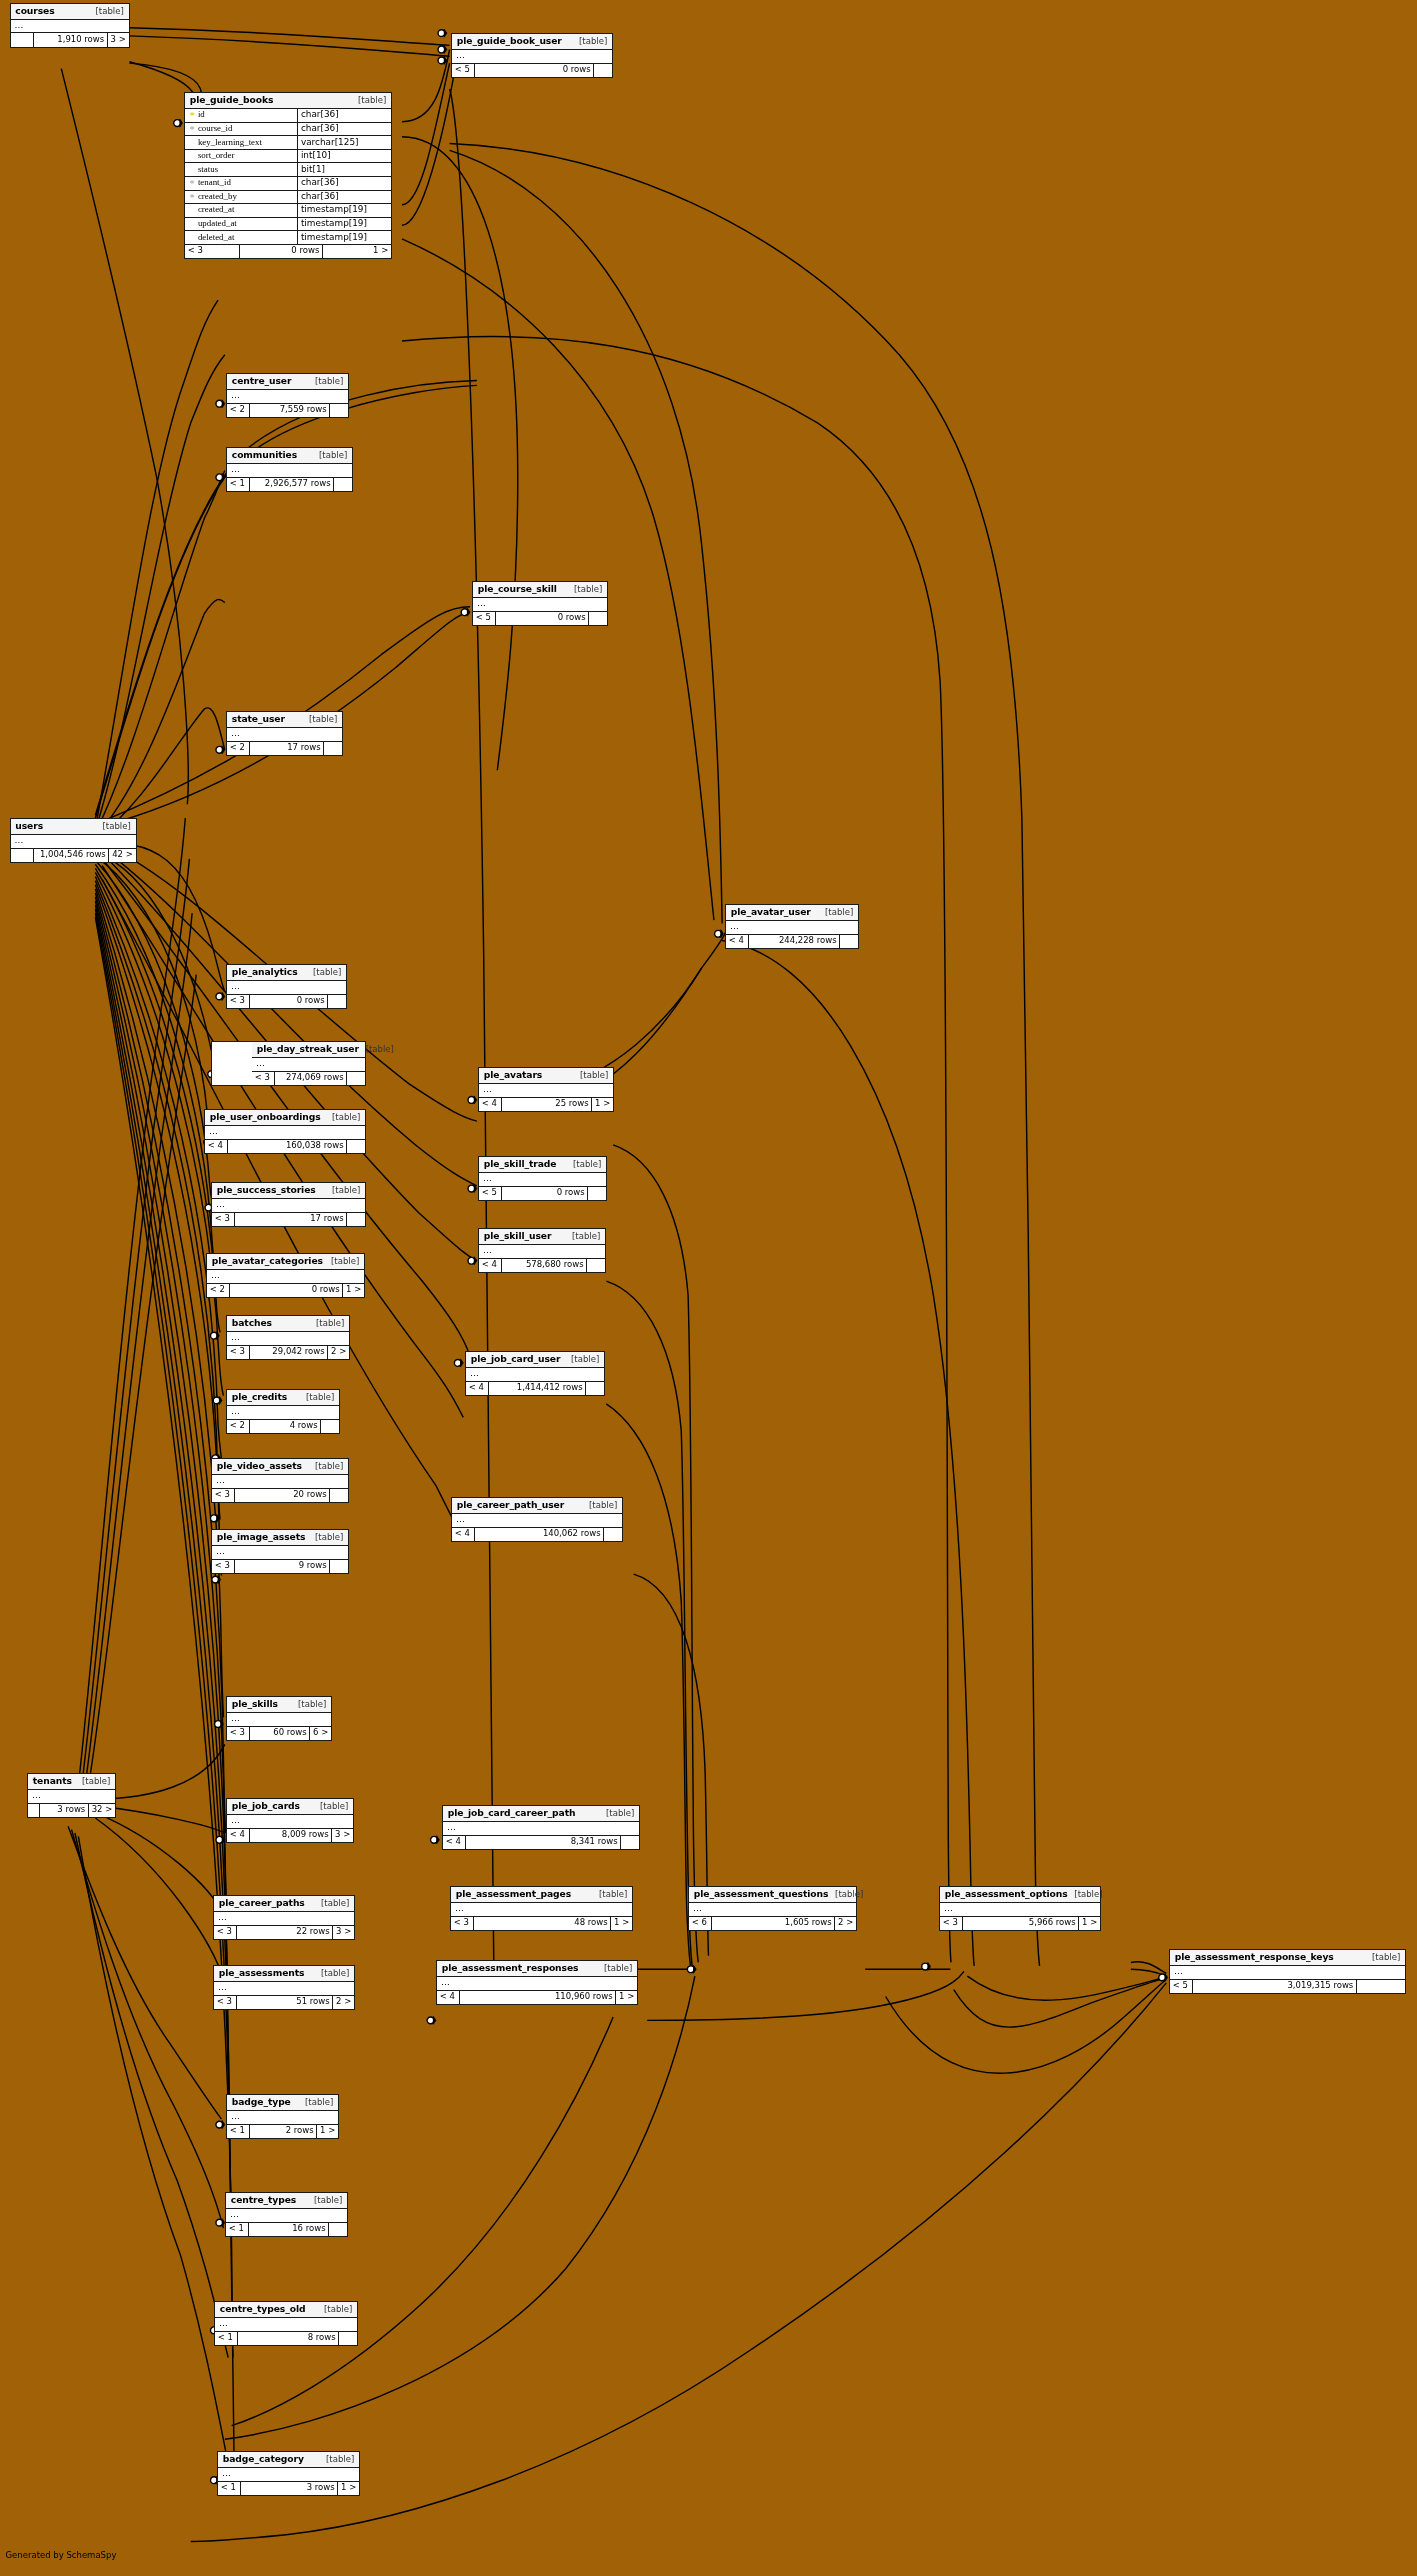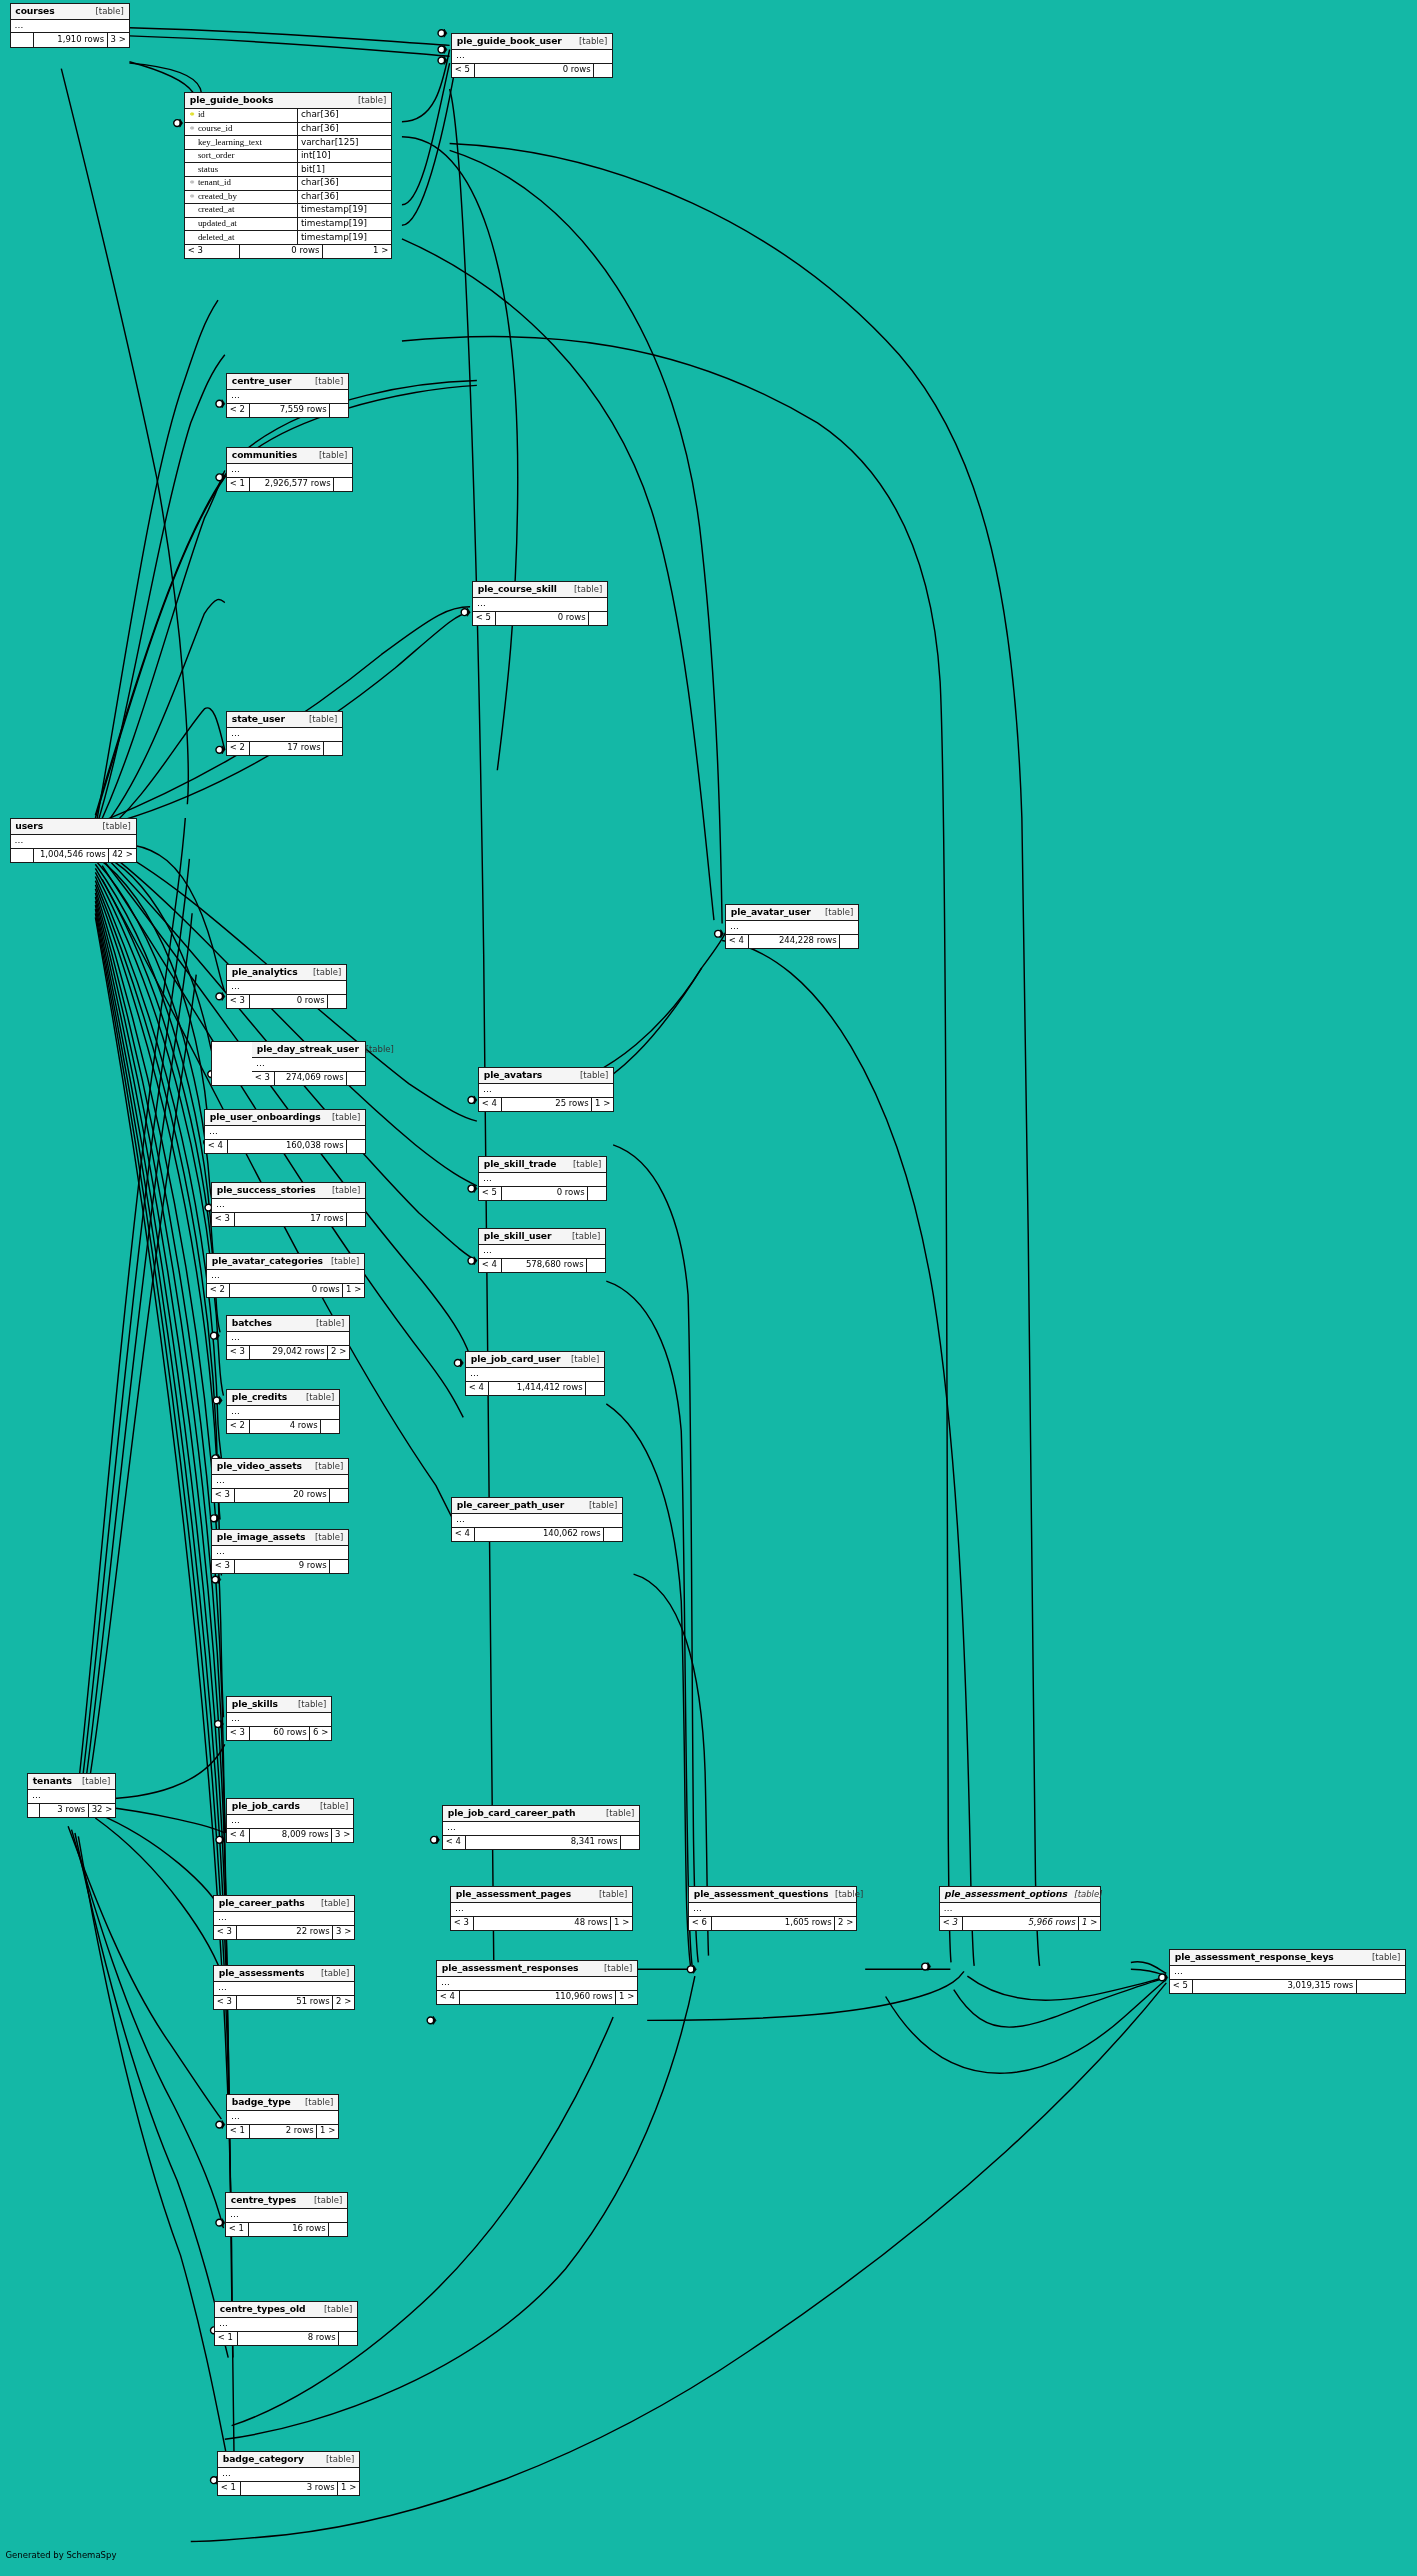--- a/index.html
+++ b/index.html
@@ -8,21 +8,21 @@
     padding: 0;
     background: #ffffff;
   }
   body {
     font-family: "DejaVu Sans", "Liberation Sans", sans-serif;
   }
   #canvas {
     position: relative;
     width: 1417px;
     height: 2576px;
-    background: #14b8a6;
+    background: #a16207;
     overflow: hidden;
   }
   #edge-layer {
     position: absolute;
     left: 0;
     top: 0;
     width: 1417px;
     height: 2576px;
     pointer-events: none;
   }
@@ -839,21 +839,21 @@
       <span class="tbl-type">[table]</span>
     </div>
     <div class="tbl-ellipsis">…</div>
     <div class="tbl-foot">
       <div class="foot-left">&lt; 6</div>
       <div class="foot-mid">1,605 rows</div>
       <div class="foot-right">2 &gt;</div>
     </div>
   </div>
 
-  <div class="tbl" style="left:939px; top:1886px; width:162px;font-style:italic;">
+  <div class="tbl" style="left:939px; top:1886px; width:162px;">
     <div class="tbl-head">
       <span class="tbl-name">ple_assessment_options</span>
       <span class="tbl-type">[table]</span>
     </div>
     <div class="tbl-ellipsis">…</div>
     <div class="tbl-foot">
       <div class="foot-left">&lt; 3</div>
       <div class="foot-mid">5,966 rows</div>
       <div class="foot-right">1 &gt;</div>
     </div>

